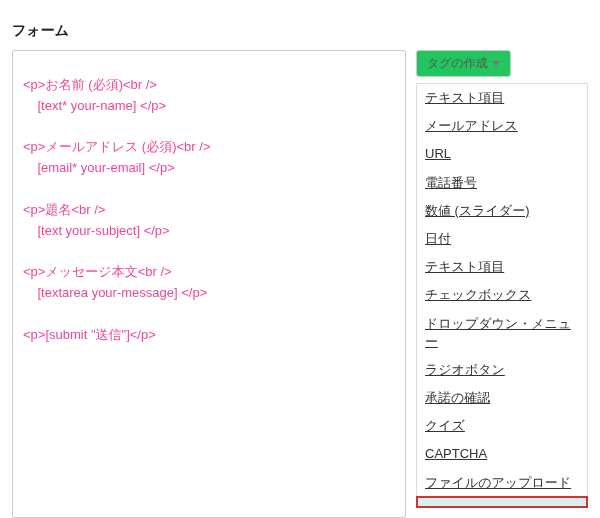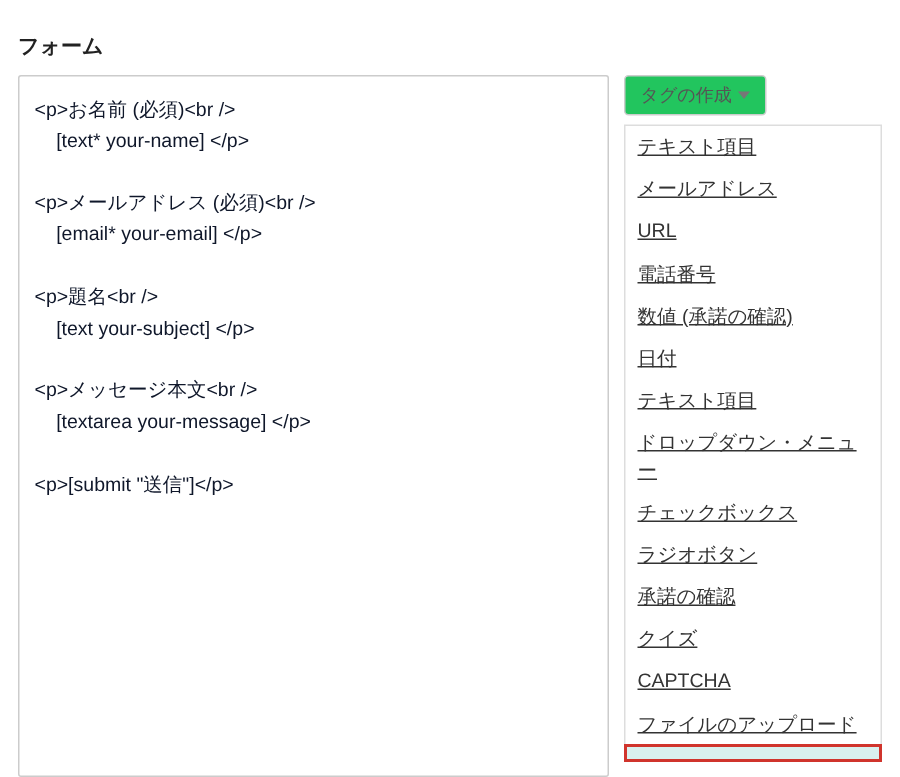--- a/index.html
+++ b/index.html
@@ -24,25 +24,25 @@
     align-items: flex-start;
   }
   .left {
     flex: 1 1 auto;
   }
   .form-textarea {
     width: 100%;
     height: 468px;
     border: 1px solid #ccc;
     border-radius: 2px;
-    padding: 12px 10px;
+    padding: 24px 10px;
     font-family: inherit;
     font-size: 13px;
     line-height: 1.6;
-    color: #0f172a;
+    color: #ec4899;
     resize: none;
     outline: none;
     white-space: pre;
   }
   .right {
     width: 172px;
     flex: 0 0 172px;
   }
   .tag-btn {
     display: inline-flex;
@@ -110,25 +110,25 @@
   <div class="right">
     <div class="tag-btn">
       <span>タグの作成</span>
       <span class="caret"></span>
     </div>
     <div class="tag-list" id="tag-list">
         <div class="tag-item"><span>テキスト項目</span></div>
         <div class="tag-item"><span>メールアドレス</span></div>
         <div class="tag-item"><span>URL</span></div>
         <div class="tag-item"><span>電話番号</span></div>
-        <div class="tag-item"><span>数値 (承諾の確認)</span></div>
+        <div class="tag-item"><span>数値 (スライダー)</span></div>
         <div class="tag-item"><span>日付</span></div>
         <div class="tag-item"><span>テキスト項目</span></div>
+        <div class="tag-item"><span>チェックボックス</span></div>
         <div class="tag-item"><span>ドロップダウン・メニュー</span></div>
-        <div class="tag-item"><span>チェックボックス</span></div>
         <div class="tag-item"><span>ラジオボタン</span></div>
         <div class="tag-item"><span>承諾の確認</span></div>
         <div class="tag-item"><span>クイズ</span></div>
         <div class="tag-item"><span>CAPTCHA</span></div>
         <div class="tag-item"><span>ファイルのアップロード</span></div>
         <div class="hl-group">
           <div class="tag-item selected"></div>
         </div>
       </div>
   </div>

